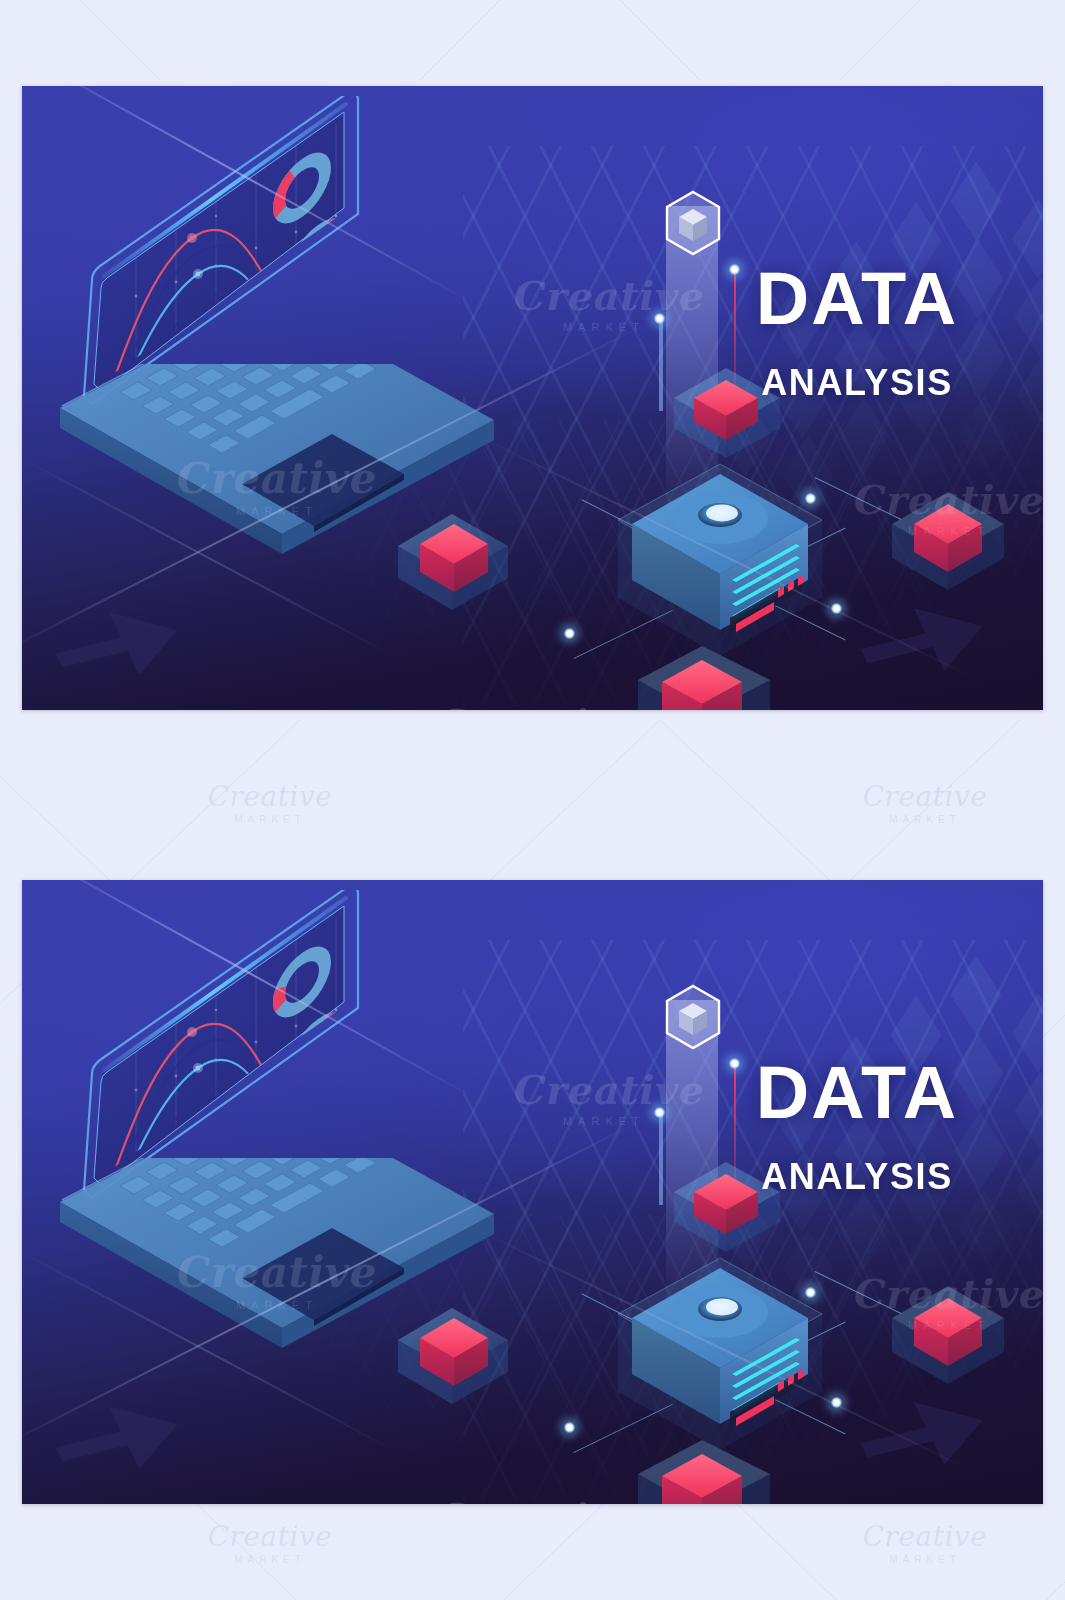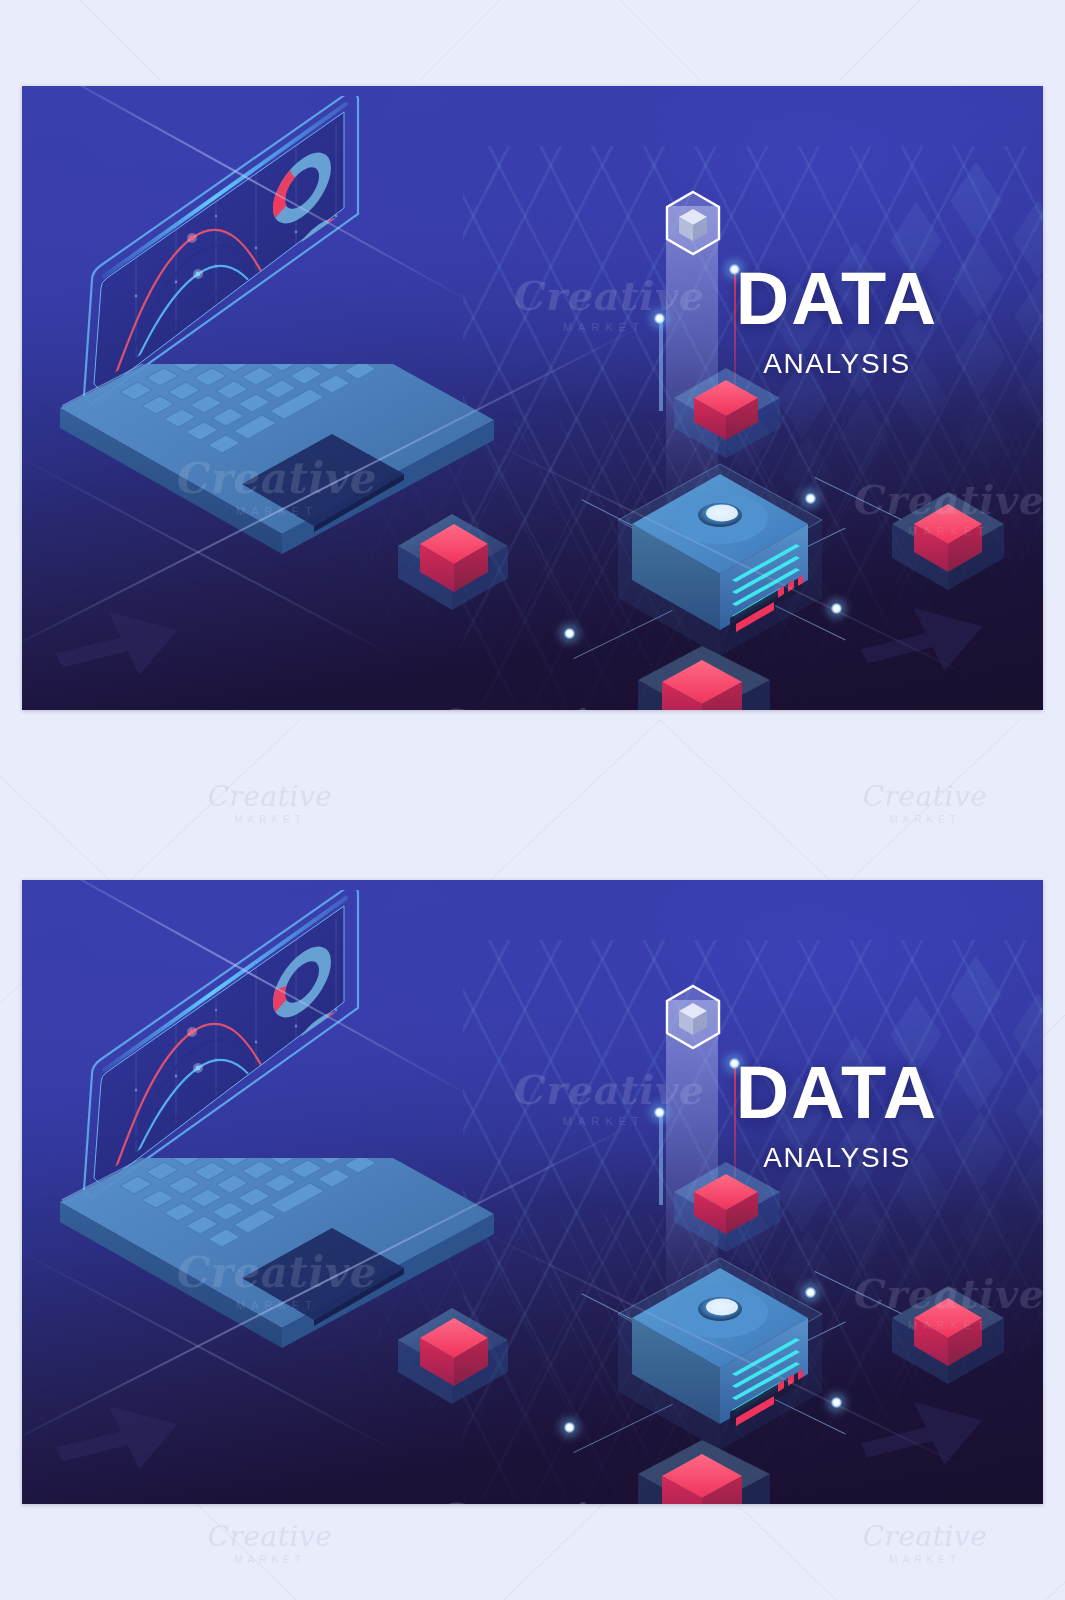--- a/index.html
+++ b/index.html
@@ -115,27 +115,27 @@
   .w5{ left:700px; top:525px; width:130px; transform:rotate(26deg); }
   .w6{ left:788px; top:412px; width:96px; transform:rotate(26deg); }
 
   
   .server{ position:absolute; left:588px; top:372px; width:220px; height:200px; }
 
   
   .cube-wrap{ position:absolute; }
 
   
-  .title-block{ position:absolute; right:56px; top:178px; text-align:center; width:300px; }
+  .title-block{ position:absolute; right:36px; top:178px; text-align:center; width:300px; }
   .title-main{
     font-size:74px; font-weight:700; color:#ffffff; letter-spacing:2px; line-height:.95;
     text-shadow:0 2px 16px rgba(10,10,60,.45);
   }
   .title-sub{
-    font-size:28px; font-weight:400; color:#ffffff; letter-spacing:1.6px; margin-top:14px;
+    font-size:36px; font-weight:700; color:#ffffff; letter-spacing:1.6px; margin-top:28px;
     text-shadow:0 2px 10px rgba(10,10,60,.4);
   }
 
   
   .wm{ position:absolute; text-align:center; color:#cfd3ef; user-select:none; pointer-events:none; }
   .wm .cm-script{ font-family:"DejaVu Serif", serif; font-style:italic; font-weight:700; letter-spacing:.5px; }
   .wm .cm-mk{ letter-spacing:6px; font-weight:400; }
   .wm-a{ left:492px; top:186px; width:180px; opacity:.17; }
   .wm-a .cm-script{ font-size:40px; }
   .wm-a .cm-mk{ font-size:11px; margin-top:2px; }

